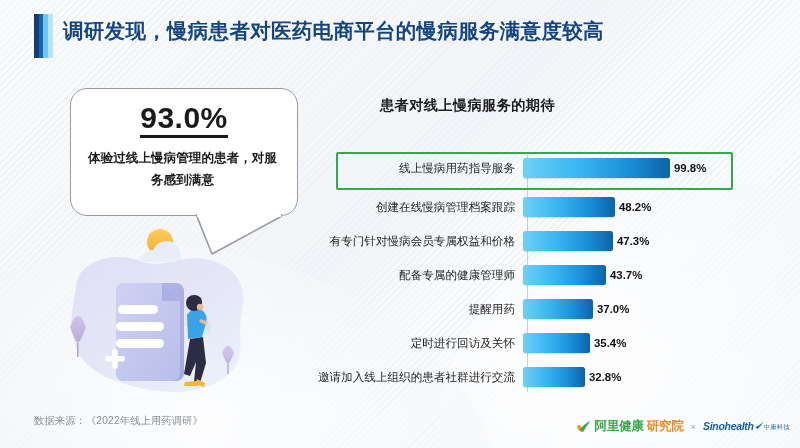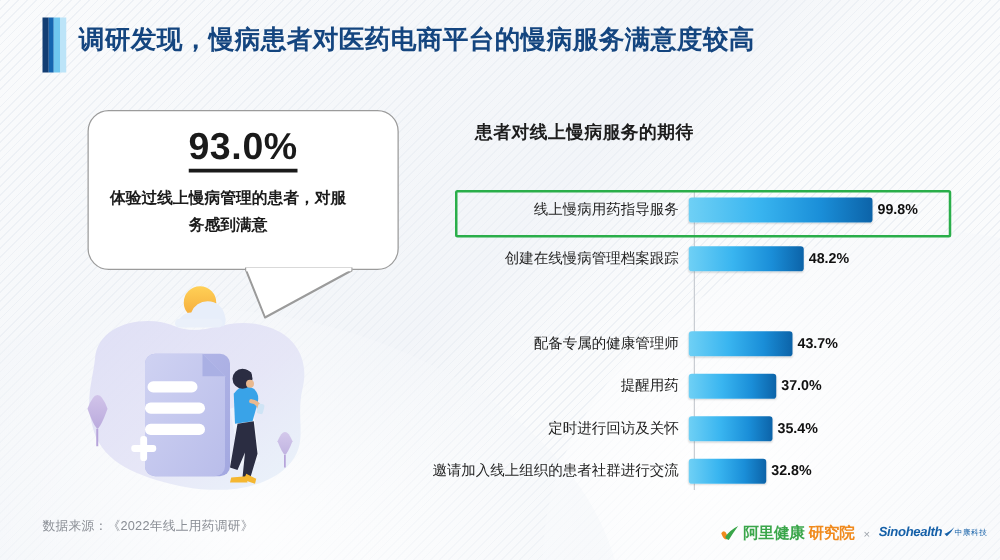--- a/index.html
+++ b/index.html
@@ -46,21 +46,21 @@
   #title-accent i:nth-child(2){ width:4px; background:#1565b0; }
   #title-accent i:nth-child(3){ width:5px; background:#6fc6ef; }
   #title-accent i:nth-child(4){ width:5px; background:#bce4f8; }
   #page-title{
     position:absolute; left:63px; top:17px;
     font-size:20.5px; font-weight:bold; color:#14457f;
     letter-spacing:.3px; white-space:nowrap;
   }
 
   
-  #bubble-wrap{ position:absolute; left:70px; top:88px; width:249px; height:128px; }
+  #bubble-wrap{ position:absolute; left:70px; top:88px; width:228px; height:128px; }
   #bubble{
     position:absolute; inset:0;
     background:#ffffff;
     border:1.6px solid #9b9b9b;
     border-radius:17px;
   }
   #bubble-tail{
     position:absolute; left:126px; top:126px; width:86px; height:42px;
   }
   #bubble-stat{
@@ -78,21 +78,21 @@
 
   
   #illustration{ position:absolute; left:58px; top:215px; width:240px; height:200px; }
 
   
   #chart-title{
     position:absolute; left:380px; top:96px; width:340px;
     text-align:left; font-size:14.2px; font-weight:bold; color:#1d1d1d;
     letter-spacing:.4px;
   }
-  #chart-area{ position:absolute; left:316px; top:148px; width:470px; height:248px;text-decoration:underline; }
+  #chart-area{ position:absolute; left:288px; top:148px; width:470px; height:248px;text-decoration:underline; }
   #axis-line{
     position:absolute; left:239px; top:4px; width:1.2px; height:240px;
     background:#c9cdd3;
   }
   #highlight-box{
     position:absolute; left:48px; top:4px; width:397px; height:38px;
     border:2.4px solid #2aae4a; border-radius:2px;
   }
   .bar-row{
     position:absolute; left:0; width:470px; height:24px;
@@ -244,20 +244,25 @@
 
   <div class="bar-row" style="top:47px">
     <div class="bar-label">创建在线慢病管理档案跟踪</div>
     <div class="bar-track">
       <div class="bar-fill" style="width:92px"></div>
       <div class="bar-value" style="left:98px">48.2%</div>
     </div>
   </div>
 
   <div class="bar-row" style="top:81px">
+    <div class="bar-label">有专门针对慢病会员专属权益和价格</div>
+    <div class="bar-track">
+      <div class="bar-fill" style="width:90px"></div>
+      <div class="bar-value" style="left:96px">47.3%</div>
+    </div>
   </div>
 
   <div class="bar-row" style="top:115px">
     <div class="bar-label">配备专属的健康管理师</div>
     <div class="bar-track">
       <div class="bar-fill" style="width:83px"></div>
       <div class="bar-value" style="left:89px">43.7%</div>
     </div>
   </div>
 

